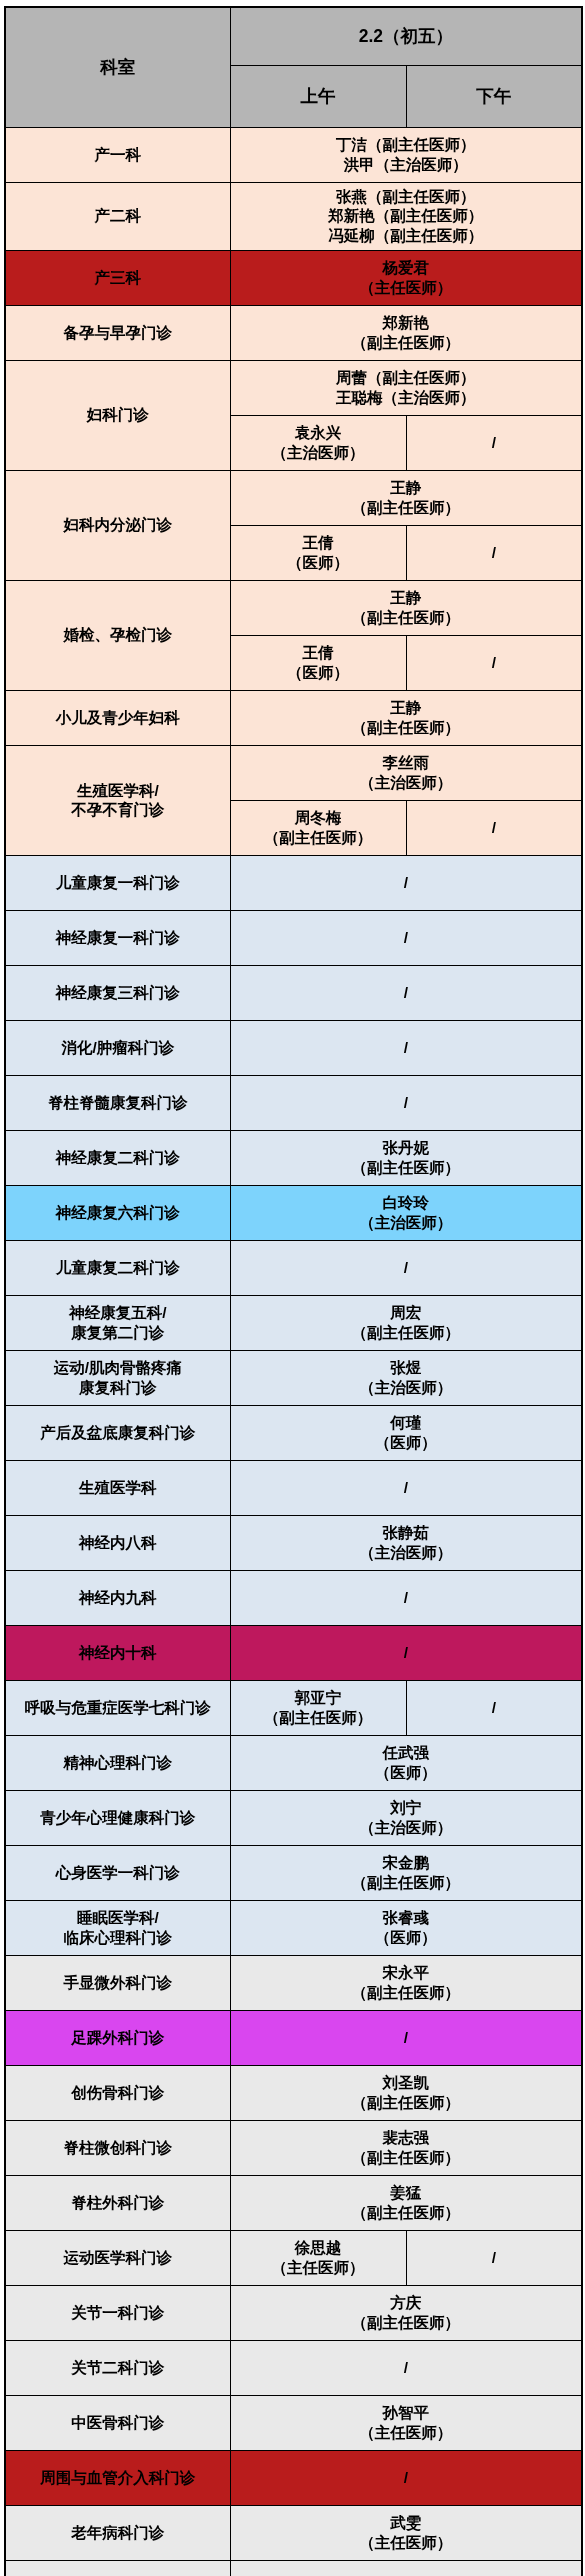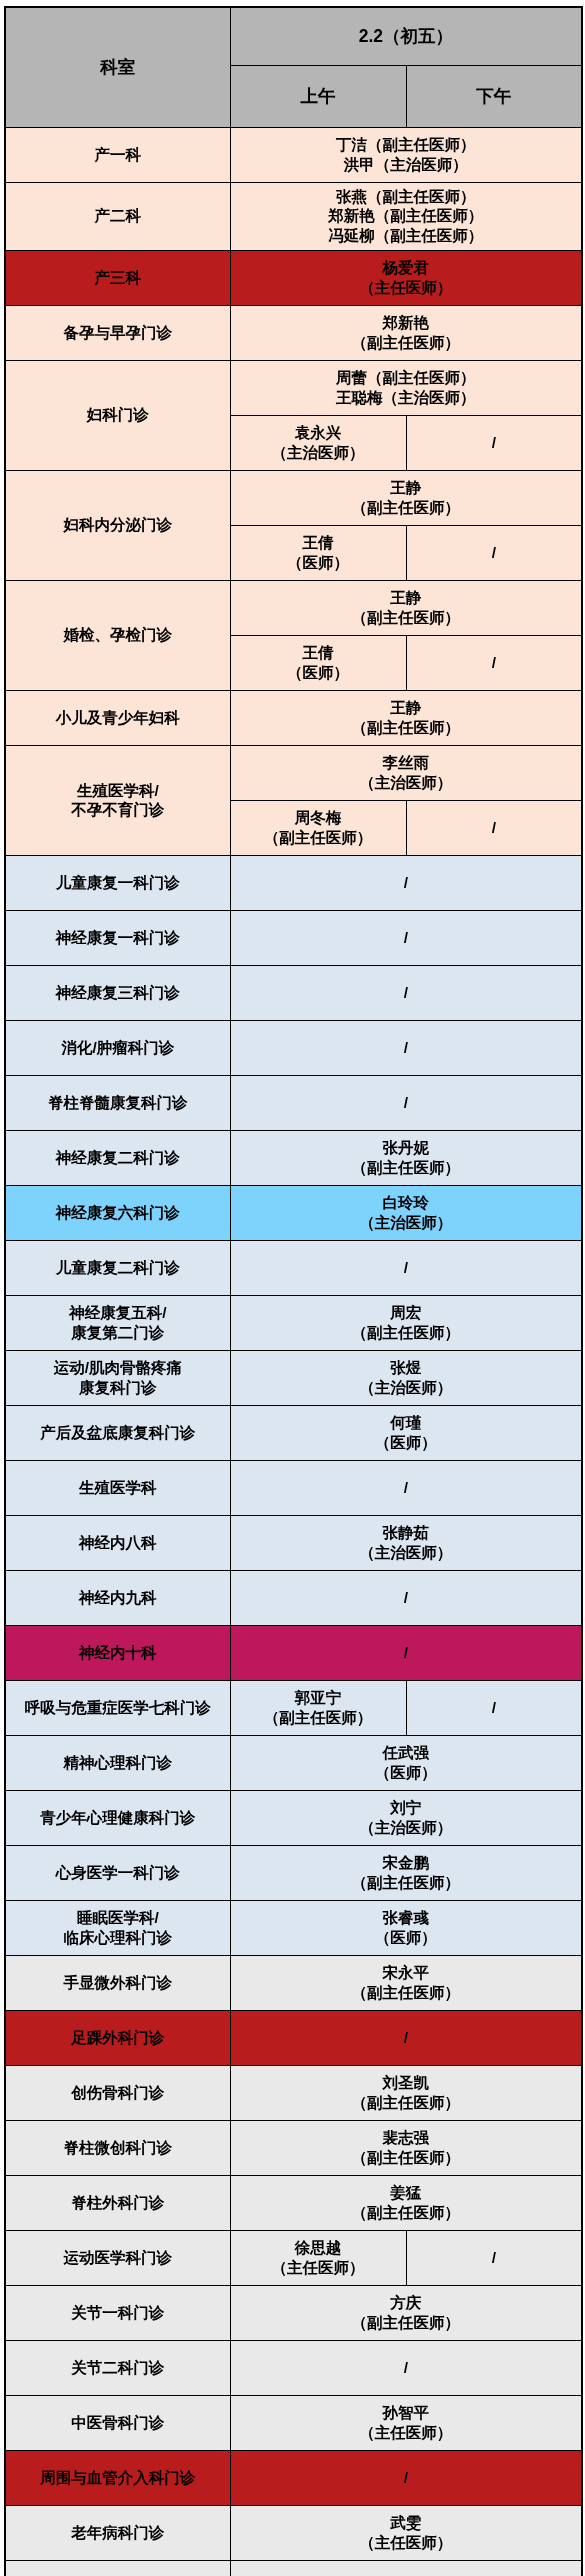--- a/index.html
+++ b/index.html
@@ -211,21 +211,21 @@
           <td class="dept" rowspan="1">睡眠医学科/
 临床心理科门诊</td>
           <td colspan="2">张睿彧
 （医师）</td>
         </tr>
         <tr style="background: rgb(233, 233, 233);">
           <td class="dept" rowspan="1">手显微外科门诊</td>
           <td colspan="2">宋永平
 （副主任医师）</td>
         </tr>
-        <tr style="background: #b91c1c;">
+        <tr style="background: #d946ef;">
           <td class="dept" rowspan="1">足踝外科门诊</td>
           <td colspan="2">/</td>
         </tr>
         <tr style="background: rgb(233, 233, 233);">
           <td class="dept" rowspan="1">创伤骨科门诊</td>
           <td colspan="2">刘圣凯
 （副主任医师）</td>
         </tr>
         <tr style="background: rgb(233, 233, 233);">
           <td class="dept" rowspan="1">脊柱微创科门诊</td>

